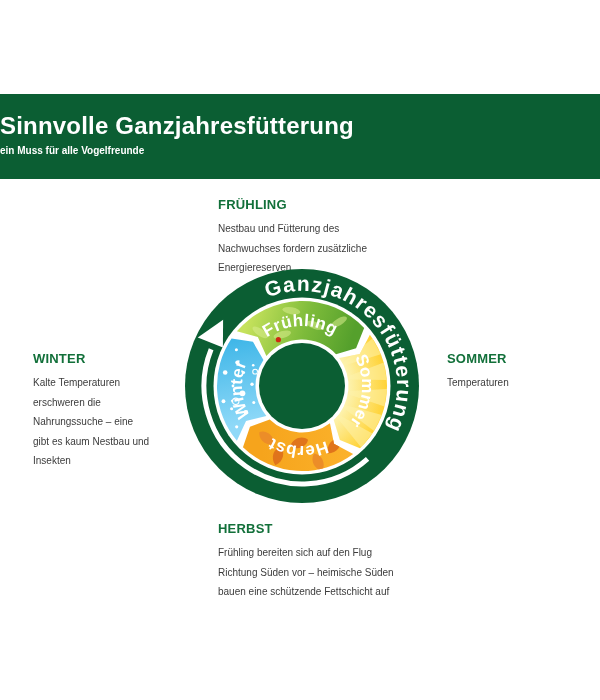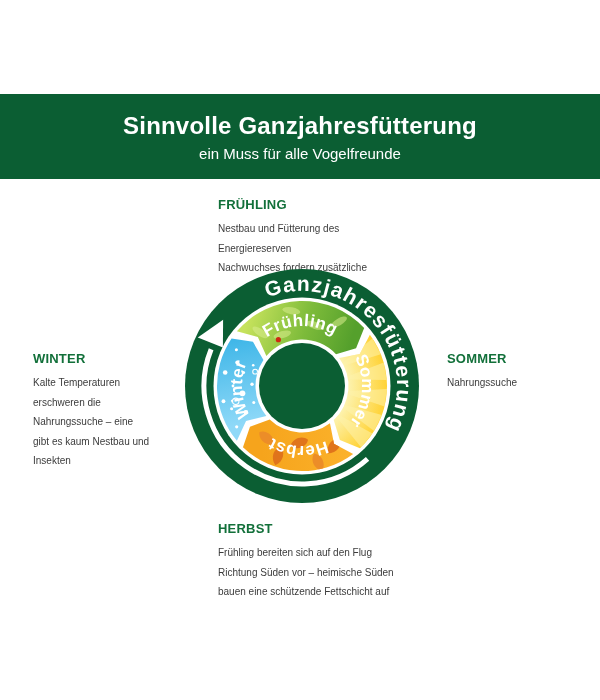--- a/index.html
+++ b/index.html
@@ -1,22 +1,22 @@
 <!DOCTYPE html>
 <html style="--green-dark: #0B5E33; --heading-green: #12703A; --text-dark: #3C3C3C; --white: #FFFFFF;"><head>
 <meta charset="utf-8">
 <style>
   html,body{margin:0;padding:0;background:#fff;}
   body{width:600px;height:700px;overflow:hidden;font-family:"Liberation Sans",sans-serif;}
   .page{position:relative;width:600px;height:700px;background:#fff;}
 
   .banner{position:absolute;left:0;top:94px;width:600px;height:85px;
-          background:var(--green-dark);color:#fff;text-align:center;}
+          background:var(--green-dark);color:#fff;}
   .banner .title{position:absolute;left:0;right:0;top:18px;font-size:24px;font-weight:700;letter-spacing:.2px;}
-  .banner .subtitle{position:absolute;left:0;right:0;top:51px;font-size:15px;font-weight:400;}
+  .banner .subtitle{position:absolute;left:0;right:0;top:51px;font-size:10px;font-weight:700;}
 
   .txt{position:absolute;color:var(--text-dark);}
   .txt h3{margin:0 0 7px 0;font-size:13px;font-weight:700;color:var(--heading-green);letter-spacing:.2px;}
   .txt .line{font-size:10px;line-height:19.5px;white-space:nowrap;}
 
   .sec-fruehling{left:218px;top:197px;}
   .sec-winter  {left:33px; top:351px;}
   .sec-sommer  {left:447px;top:351px;}
   .sec-herbst  {left:218px;top:521px;}
 
@@ -29,36 +29,36 @@
 <div class="page">
 
   <header class="banner">
     <div class="title">Sinnvolle Ganzjahresfütterung</div>
     <div class="subtitle">ein Muss für alle Vogelfreunde</div>
   </header>
 
   <section class="txt sec-fruehling">
     <h3>FRÜHLING</h3>
     <div class="line">Nestbau und Fütterung des</div>
+    <div class="line">Nachwuchses fordern zusätzliche</div>
     <div class="line">Energiereserven</div>
-    <div class="line">Nachwuchses fordern zusätzliche</div>
   </section>
 
   <section class="txt sec-winter">
     <h3>WINTER</h3>
     <div class="line">Kalte Temperaturen</div>
     <div class="line">erschweren die</div>
     <div class="line">Nahrungssuche – eine</div>
     <div class="line">gibt es kaum Nestbau und</div>
     <div class="line">Insekten</div>
   </section>
 
   <section class="txt sec-sommer">
     <h3>SOMMER</h3>
-    <div class="line">Nahrungssuche</div>
+    <div class="line">Temperaturen</div>
   </section>
 
   <section class="txt sec-herbst">
     <h3>HERBST</h3>
     <div class="line">Frühling bereiten sich auf den Flug</div>
     <div class="line">Richtung Süden vor – heimische Süden</div>
     <div class="line">bauen eine schützende Fettschicht auf</div>
   </section>
 
   <div id="wheel">

